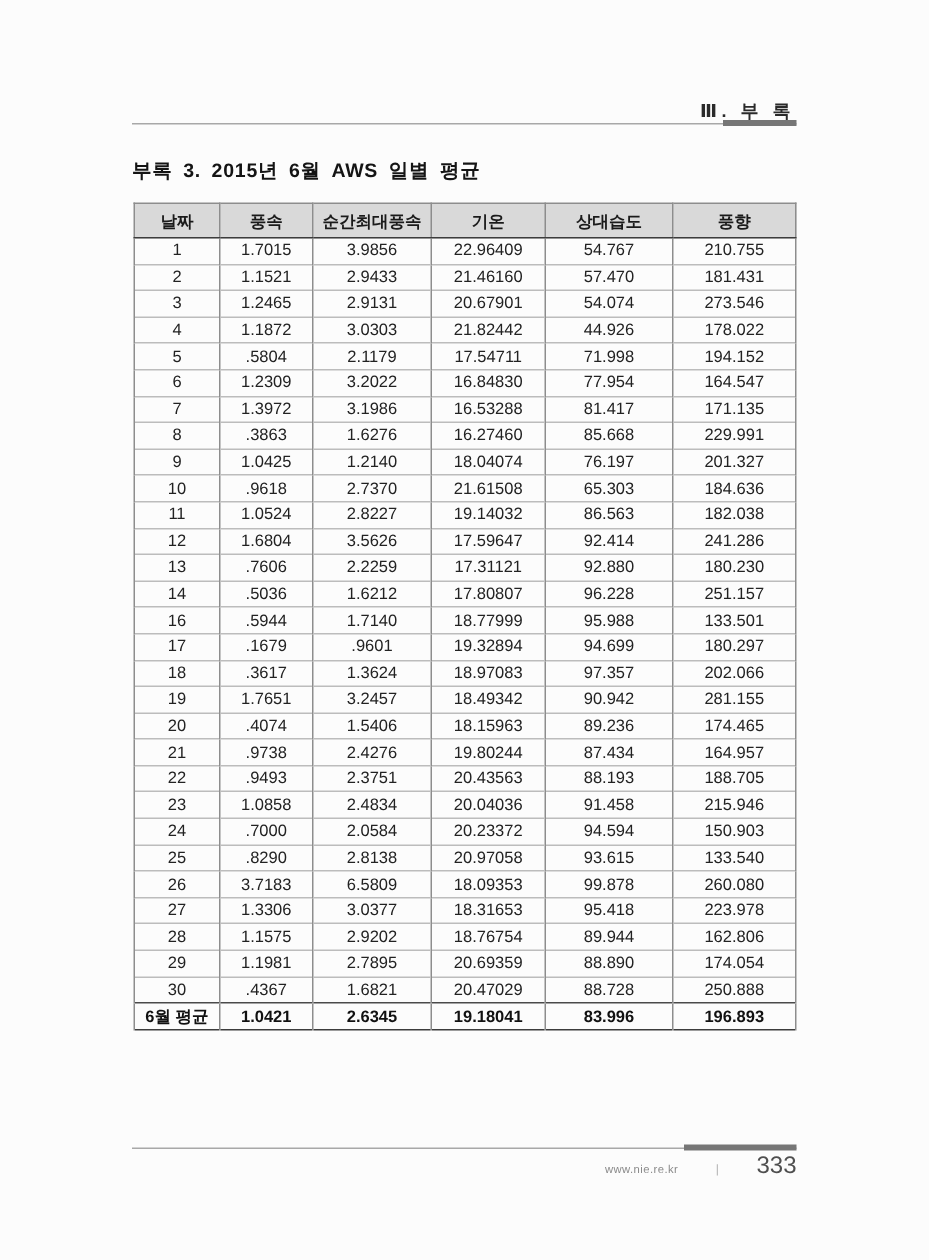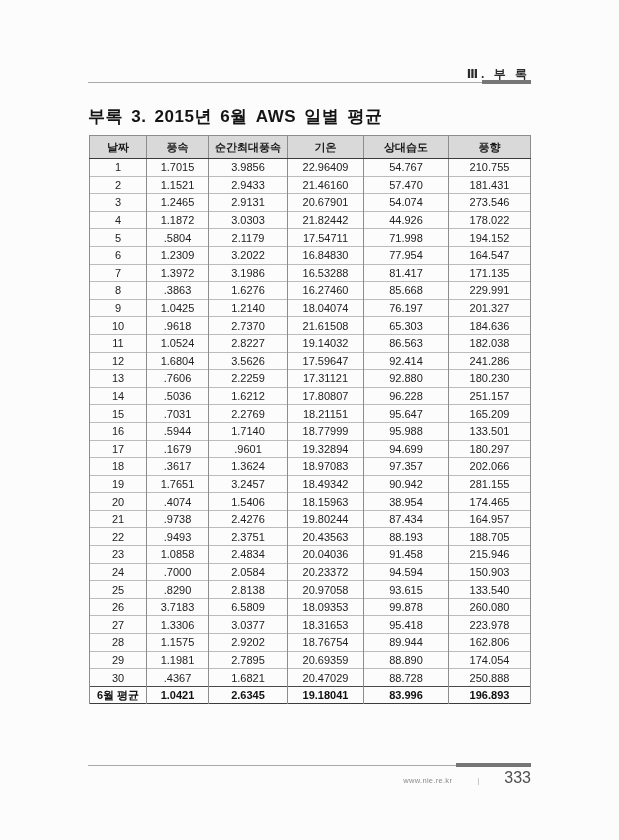--- a/index.html
+++ b/index.html
@@ -27,21 +27,21 @@
   .header-rule-accent {
     position: absolute;
     right: 88px; top: 80px;
     width: 49px; height: 4px;
     background: #767676;
   }
   
   .page-title {
     position: absolute;
     left: 88px; top: 105px;
-    font-size: 17px; font-weight: bold;
+    font-size: 13px; font-weight: bold;
     letter-spacing: 0.5px;
     word-spacing: 3px;
     color: #141414;
   }
   
   table.aws-table {
     position: absolute;
     left: 89px; top: 135px;
     width: 441px;
     border-collapse: collapse;
@@ -247,28 +247,20 @@
       </tr>
       <tr>
         <td>14</td>
         <td>.5036</td>
         <td>1.6212</td>
         <td>17.80807</td>
         <td>96.228</td>
         <td>251.157</td>
       </tr>
       <tr>
-        <td>15</td>
-        <td>.7031</td>
-        <td>2.2769</td>
-        <td>18.21151</td>
-        <td>95.647</td>
-        <td>165.209</td>
-      </tr>
-      <tr>
         <td>16</td>
         <td>.5944</td>
         <td>1.7140</td>
         <td>18.77999</td>
         <td>95.988</td>
         <td>133.501</td>
       </tr>
       <tr>
         <td>17</td>
         <td>.1679</td>
@@ -291,21 +283,21 @@
         <td>3.2457</td>
         <td>18.49342</td>
         <td>90.942</td>
         <td>281.155</td>
       </tr>
       <tr>
         <td>20</td>
         <td>.4074</td>
         <td>1.5406</td>
         <td>18.15963</td>
-        <td>38.954</td>
+        <td>89.236</td>
         <td>174.465</td>
       </tr>
       <tr>
         <td>21</td>
         <td>.9738</td>
         <td>2.4276</td>
         <td>19.80244</td>
         <td>87.434</td>
         <td>164.957</td>
       </tr>

